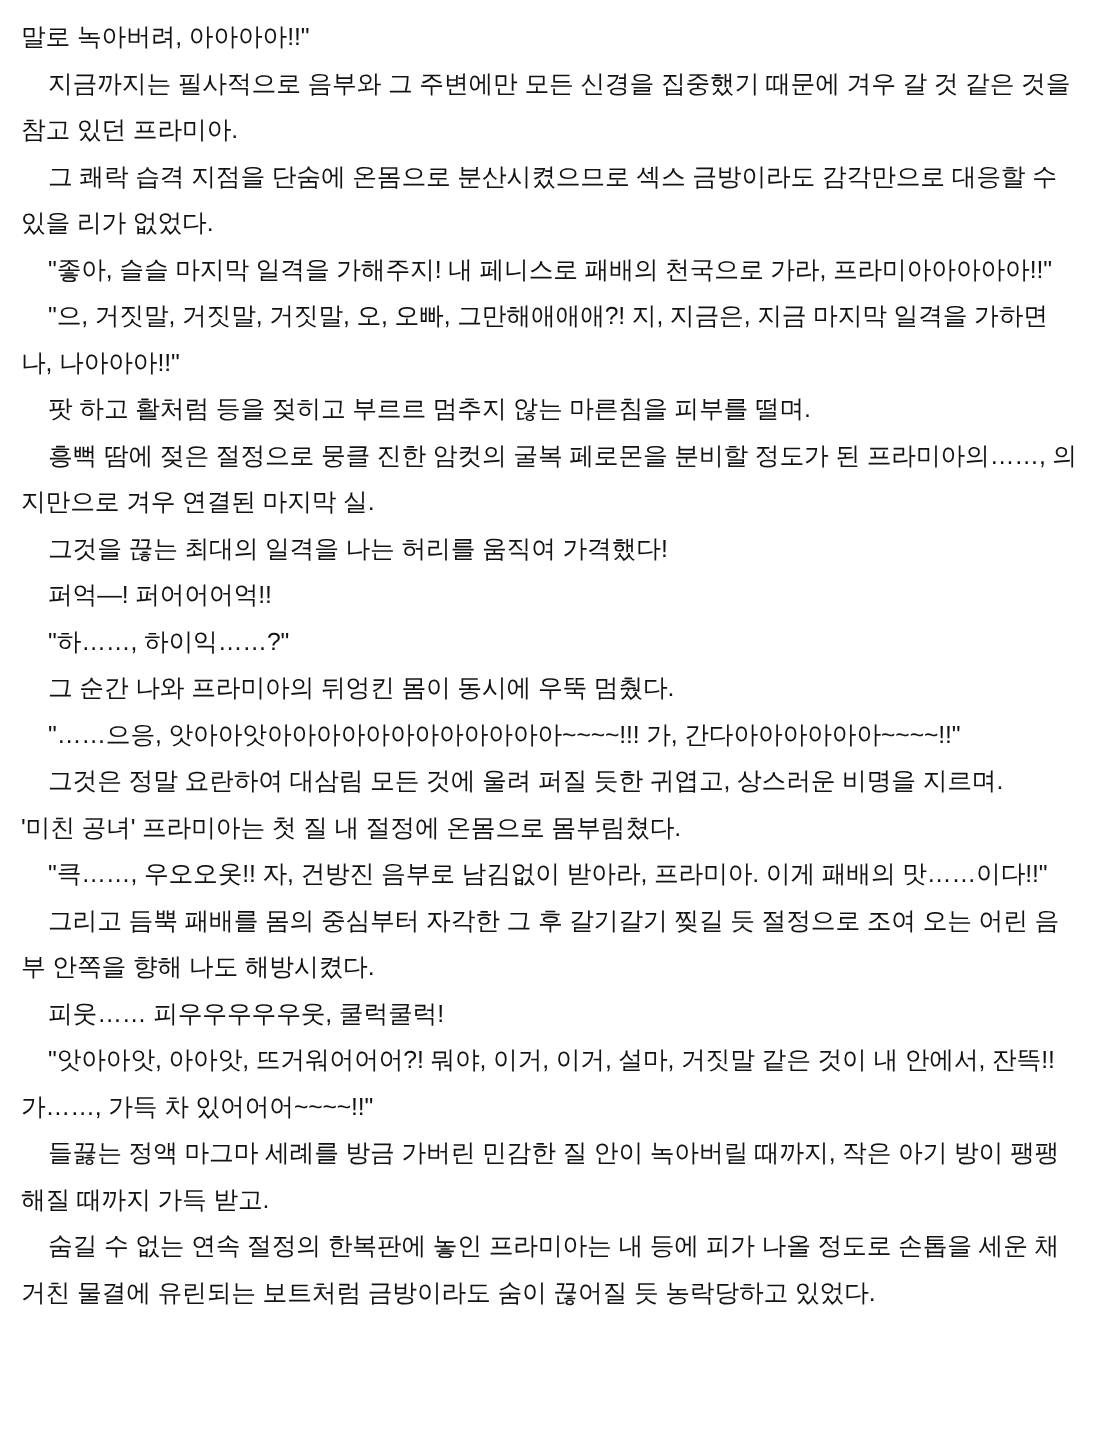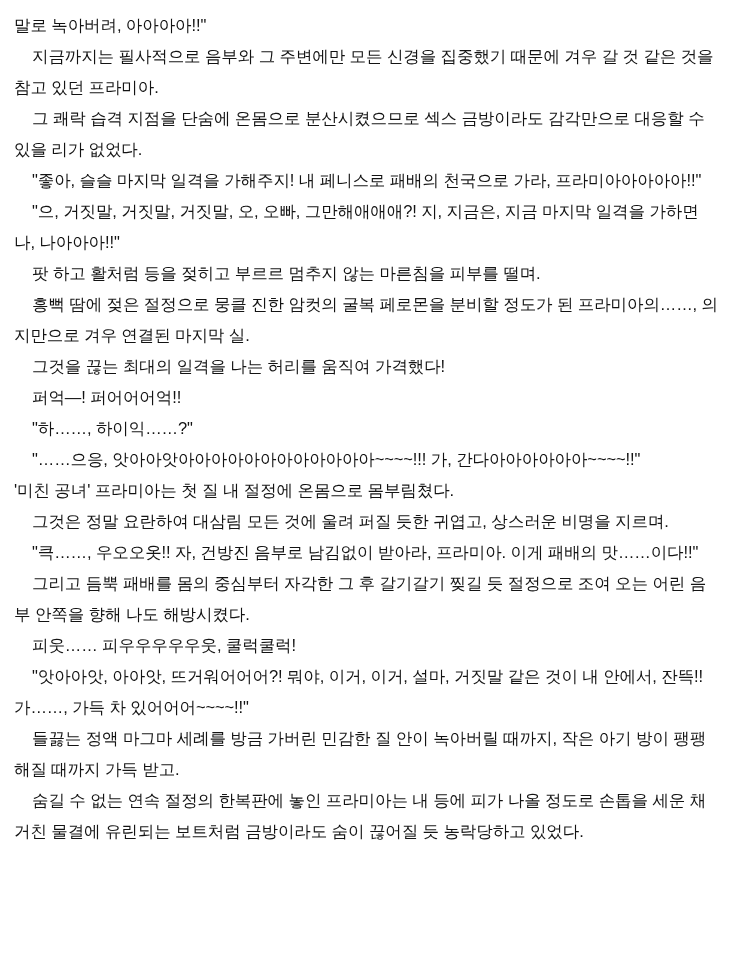--- a/index.html
+++ b/index.html
@@ -41,23 +41,24 @@
       <p class="para noindent">말로 녹아버려, 아아아아!!"</p>
       <p class="para">지금까지는 필사적으로 음부와 그 주변에만 모든 신경을 집중했기 때문에 겨우 갈 것 같은 것을 참고 있던 프라미아.</p>
       <p class="para">그 쾌락 습격 지점을 단숨에 온몸으로 분산시켰으므로 섹스 금방이라도 감각만으로 대응할 수 있을 리가 없었다.</p>
       <p class="para">"좋아, 슬슬 마지막 일격을 가해주지! 내 페니스로 패배의 천국으로 가라, 프라미아아아아아!!"</p>
       <p class="para">"으, 거짓말, 거짓말, 거짓말, 오, 오빠, 그만해애애애?! 지, 지금은, 지금 마지막 일격을 가하면 나, 나아아아!!"</p>
       <p class="para">팟 하고 활처럼 등을 젖히고 부르르 멈추지 않는 마른침을 피부를 떨며.</p>
       <p class="para">흥뻑 땀에 젖은 절정으로 뭉클 진한 암컷의 굴복 페로몬을 분비할 정도가 된 프라미아의……, 의지만으로 겨우 연결된 마지막 실.</p>
       <p class="para">그것을 끊는 최대의 일격을 나는 허리를 움직여 가격했다!</p>
       <p class="para">퍼억—! 퍼어어어억!!</p>
       <p class="para">"하……, 하이익……?"</p>
+      <p class="para">그 순간 나와 프라미아의 뒤엉킨 몸이 동시에 우뚝 멈췄다.</p>
       <p class="para">"……으응,   앗아아앗아아아아아아아아아아아아~~~~!!!    가,    간다아아아아아아~~~~!!"</p>
+      <p class="para">그것은 정말 요란하여 대삼림 모든 것에 울려 퍼질 듯한 귀엽고, 상스러운 비명을 지르며.</p>
       <p class="para noindent">'미친 공녀' 프라미아는 첫 질 내 절정에 온몸으로 몸부림쳤다.</p>
-      <p class="para">그것은 정말 요란하여 대삼림 모든 것에 울려 퍼질 듯한 귀엽고, 상스러운 비명을 지르며.</p>
       <p class="para">"큭……, 우오오옷!! 자, 건방진 음부로 남김없이 받아라, 프라미아. 이게 패배의 맛……이다!!"</p>
       <p class="para">그리고 듬뿍 패배를 몸의 중심부터 자각한 그 후 갈기갈기 찢길 듯 절정으로 조여 오는 어린 음부 안쪽을 향해 나도 해방시켰다.</p>
       <p class="para">피웃…… 피우우우우우웃, 쿨럭쿨럭!</p>
       <p class="para">"앗아아앗, 아아앗, 뜨거워어어어?! 뭐야, 이거, 이거, 설마, 거짓말 같은 것이 내 안에서, 잔뜩!! 가……, 가득 차 있어어어~~~~!!"</p>
       <p class="para">들끓는 정액 마그마 세례를 방금 가버린 민감한 질 안이 녹아버릴 때까지, 작은 아기 방이 팽팽해질 때까지 가득 받고.</p>
       <p class="para">숨길 수 없는 연속 절정의 한복판에 놓인 프라미아는 내 등에 피가 나올 정도로 손톱을 세운 채 거친 물결에 유린되는 보트처럼 금방이라도 숨이 끊어질 듯 농락당하고 있었다.</p>
     </div>
 </div>
 
 </body></html>

